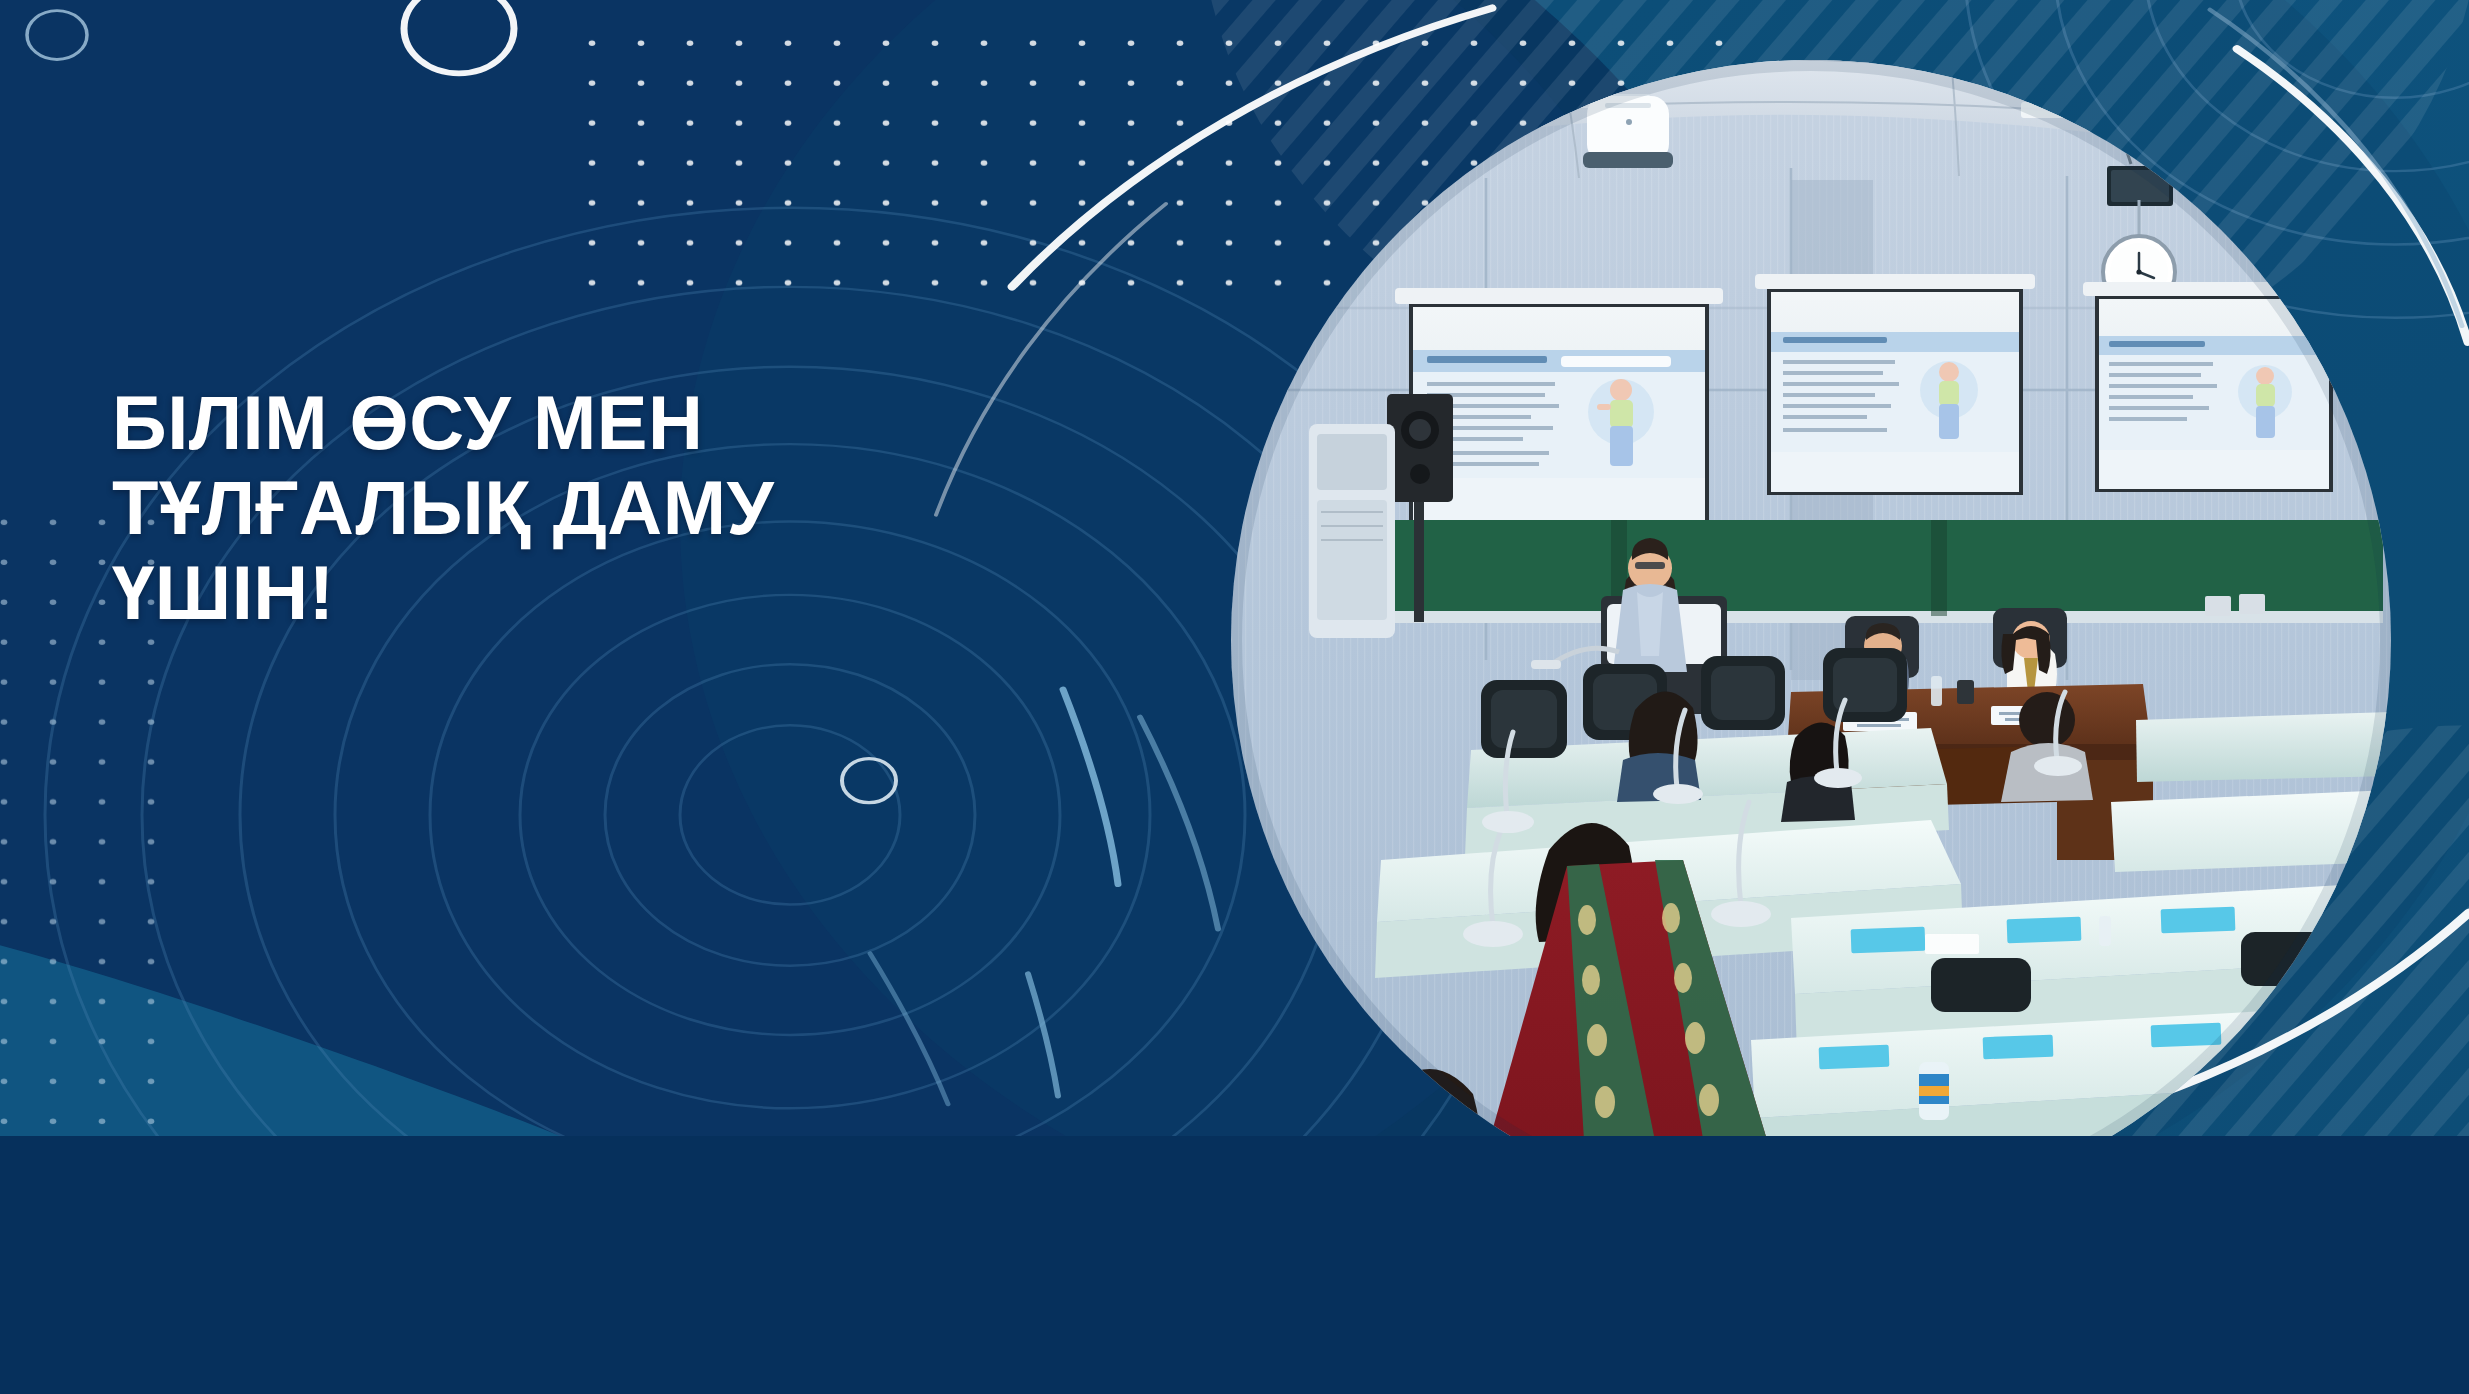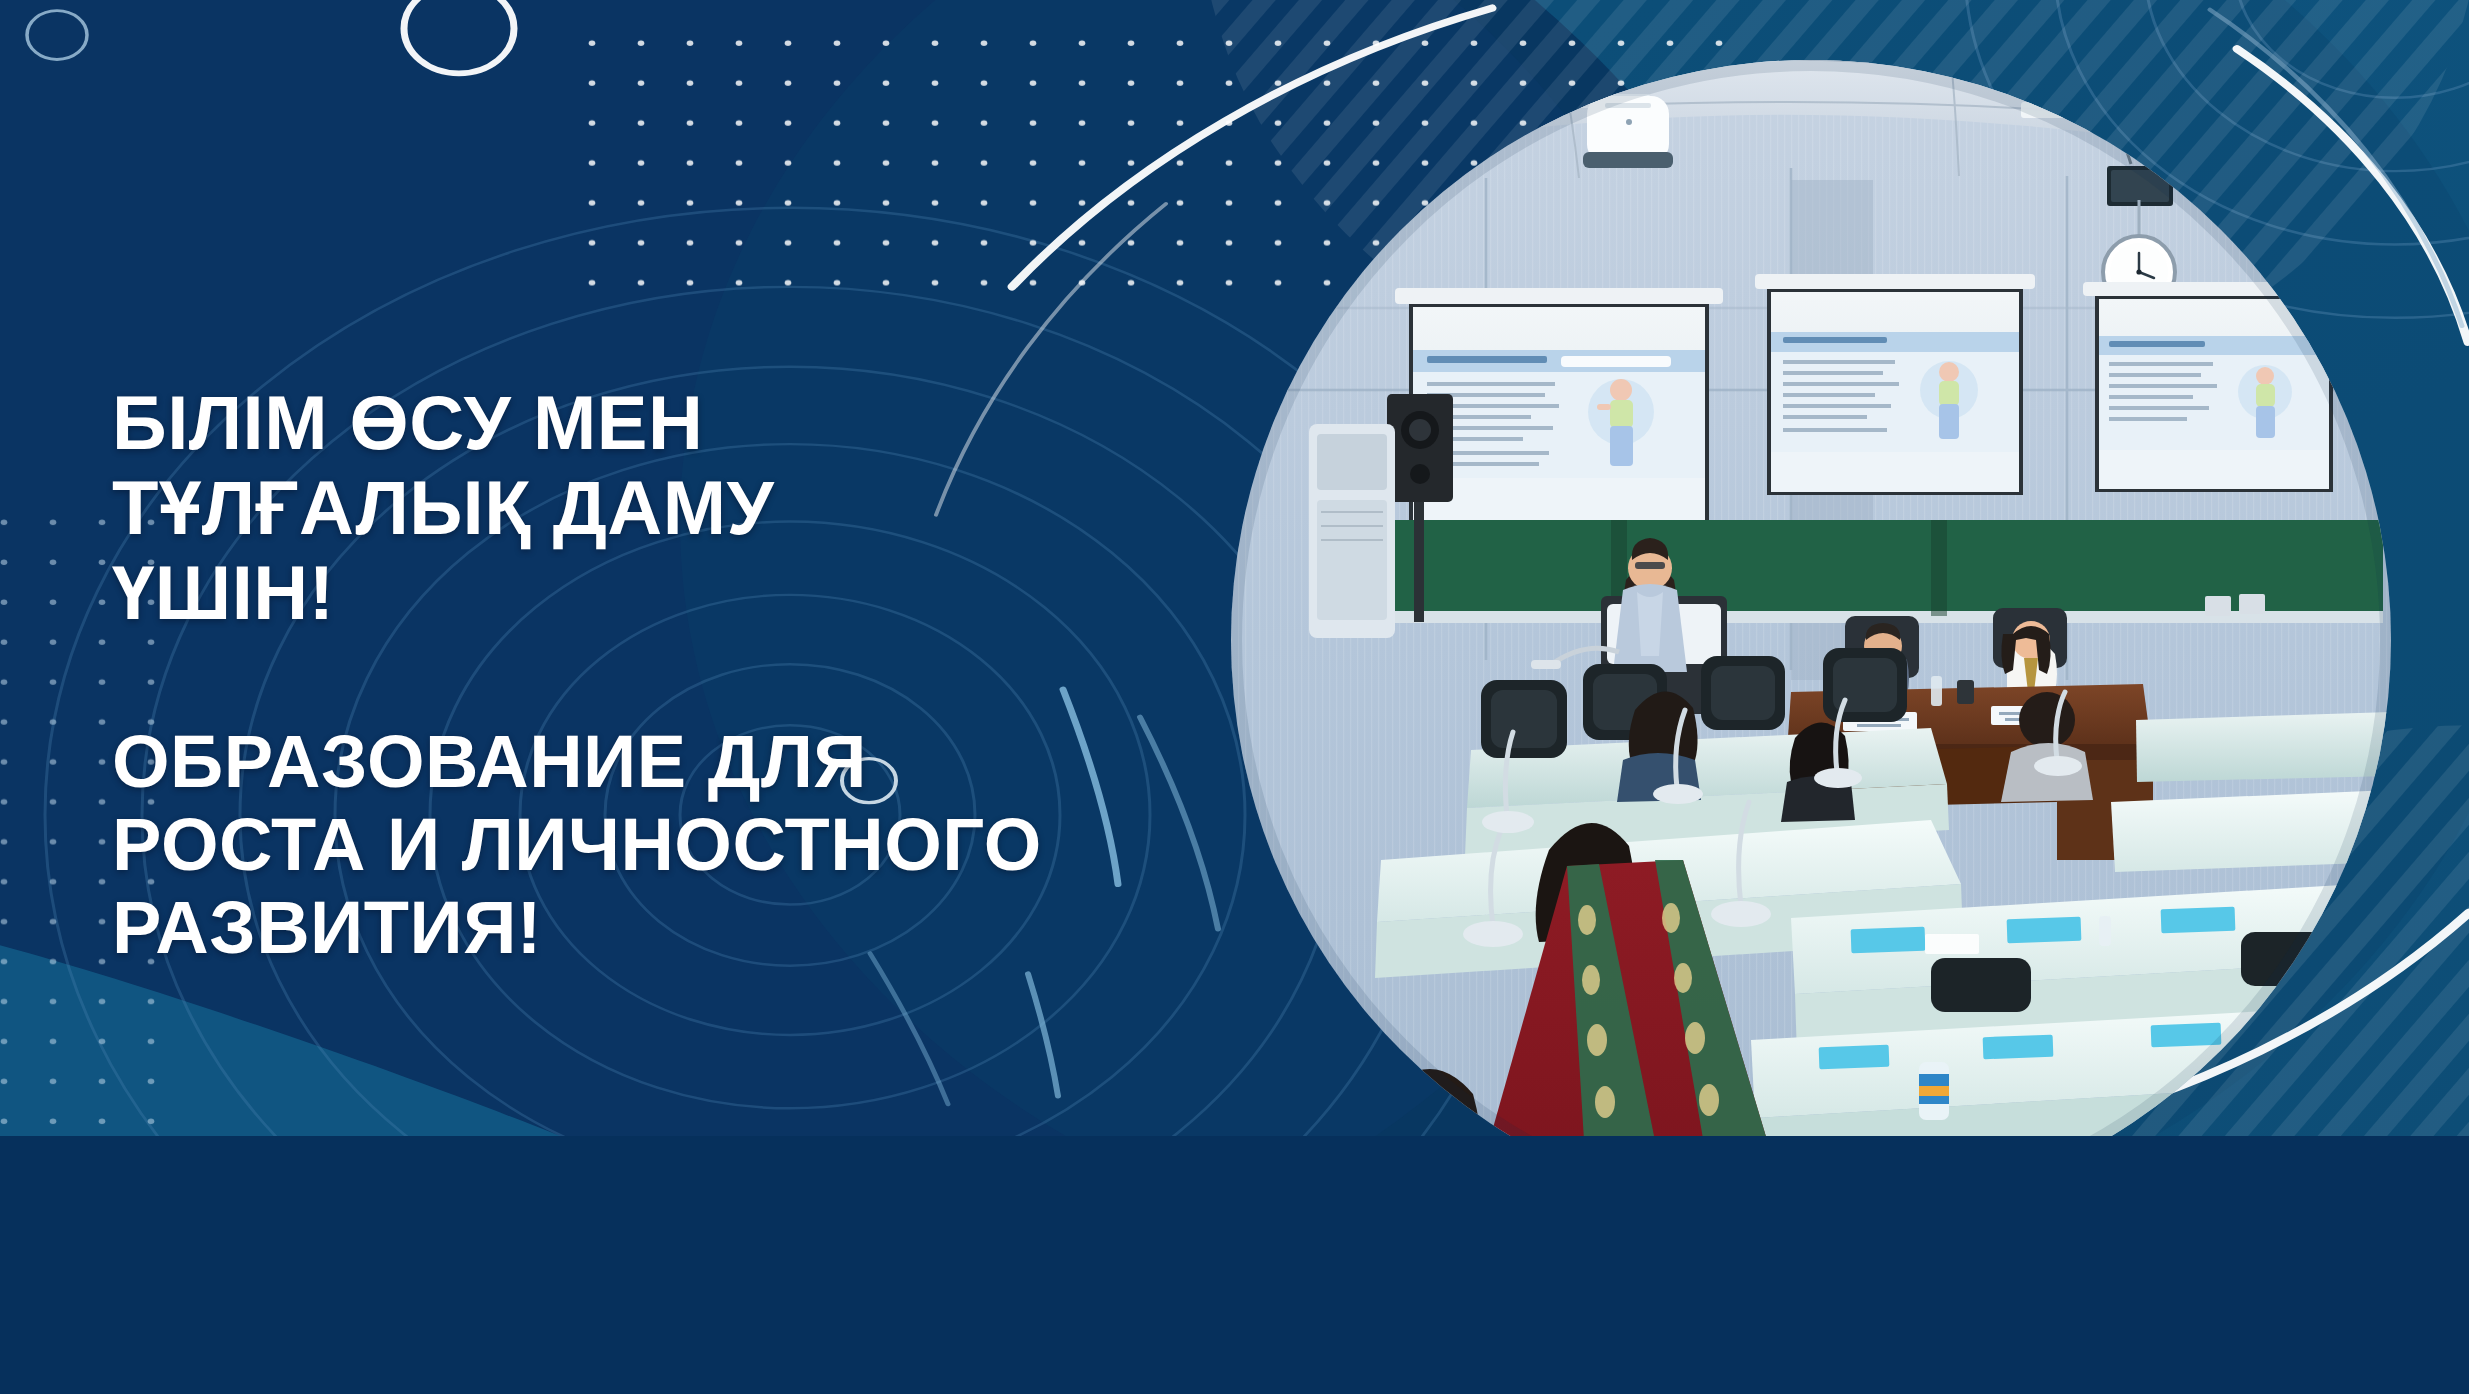--- a/index.html
+++ b/index.html
@@ -172,23 +172,20 @@
         <circle cx="459" cy="35" r="55" fill="none" stroke="#ffffff" stroke-width="7" stroke-opacity="0.95"></circle>
         <circle cx="869" cy="958" r="27" fill="none" stroke="#dce9f2" stroke-width="4" stroke-opacity="0.9"></circle>
       </g>
     </svg>
   </div>
 
   <div class="copy">
     <div class="headline kz">БІЛІМ ӨСУ МЕН
 ТҰЛҒАЛЫҚ ДАМУ
 ҮШІН!</div>
-    <div class="headline ru">ОБРАЗОВАНИЕ ДЛЯ
-РОСТА И ЛИЧНОСТНОГО
-РАЗВИТИЯ!</div>
   </div>
 
   <div class="photo-wrap">
     <svg viewBox="0 0 1160 1160" xmlns="http://www.w3.org/2000/svg">
       <defs>
         <linearGradient id="wallG" x1="0" y1="0" x2="0" y2="1">
           <stop offset="0" stop-color="#c6d3e2"></stop>
           <stop offset="0.5" stop-color="#b4c6da"></stop>
           <stop offset="1" stop-color="#a8bcd2"></stop>
         </linearGradient>

